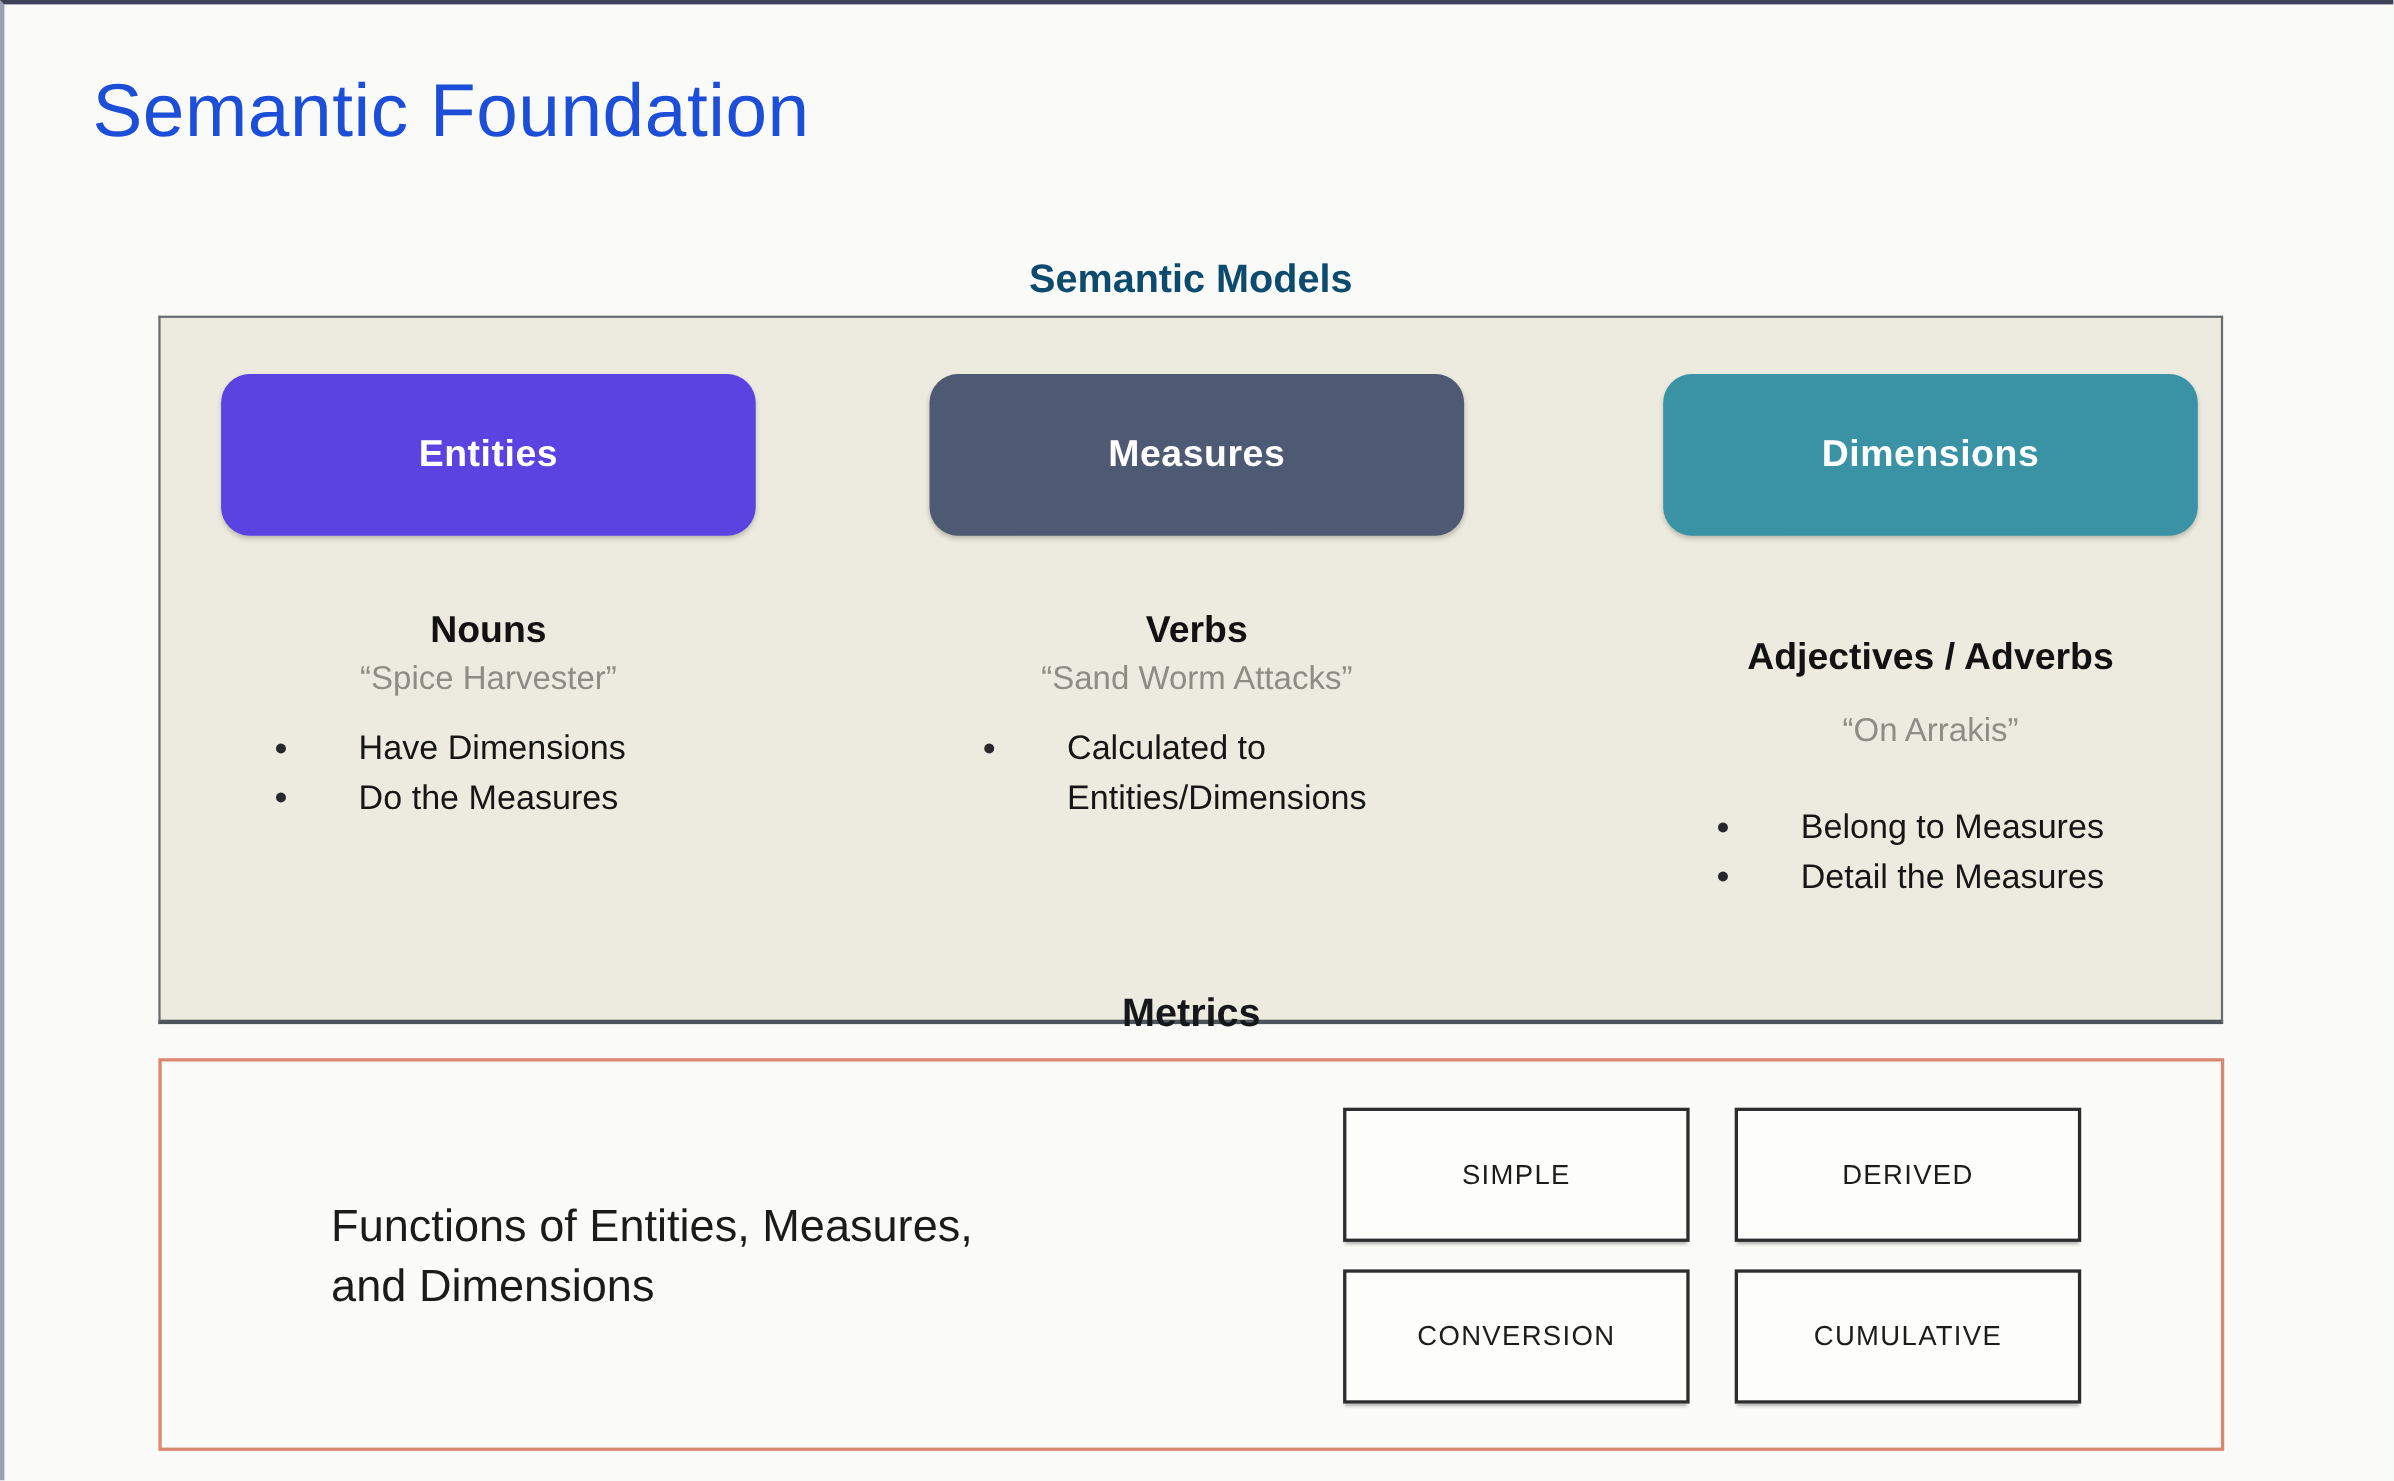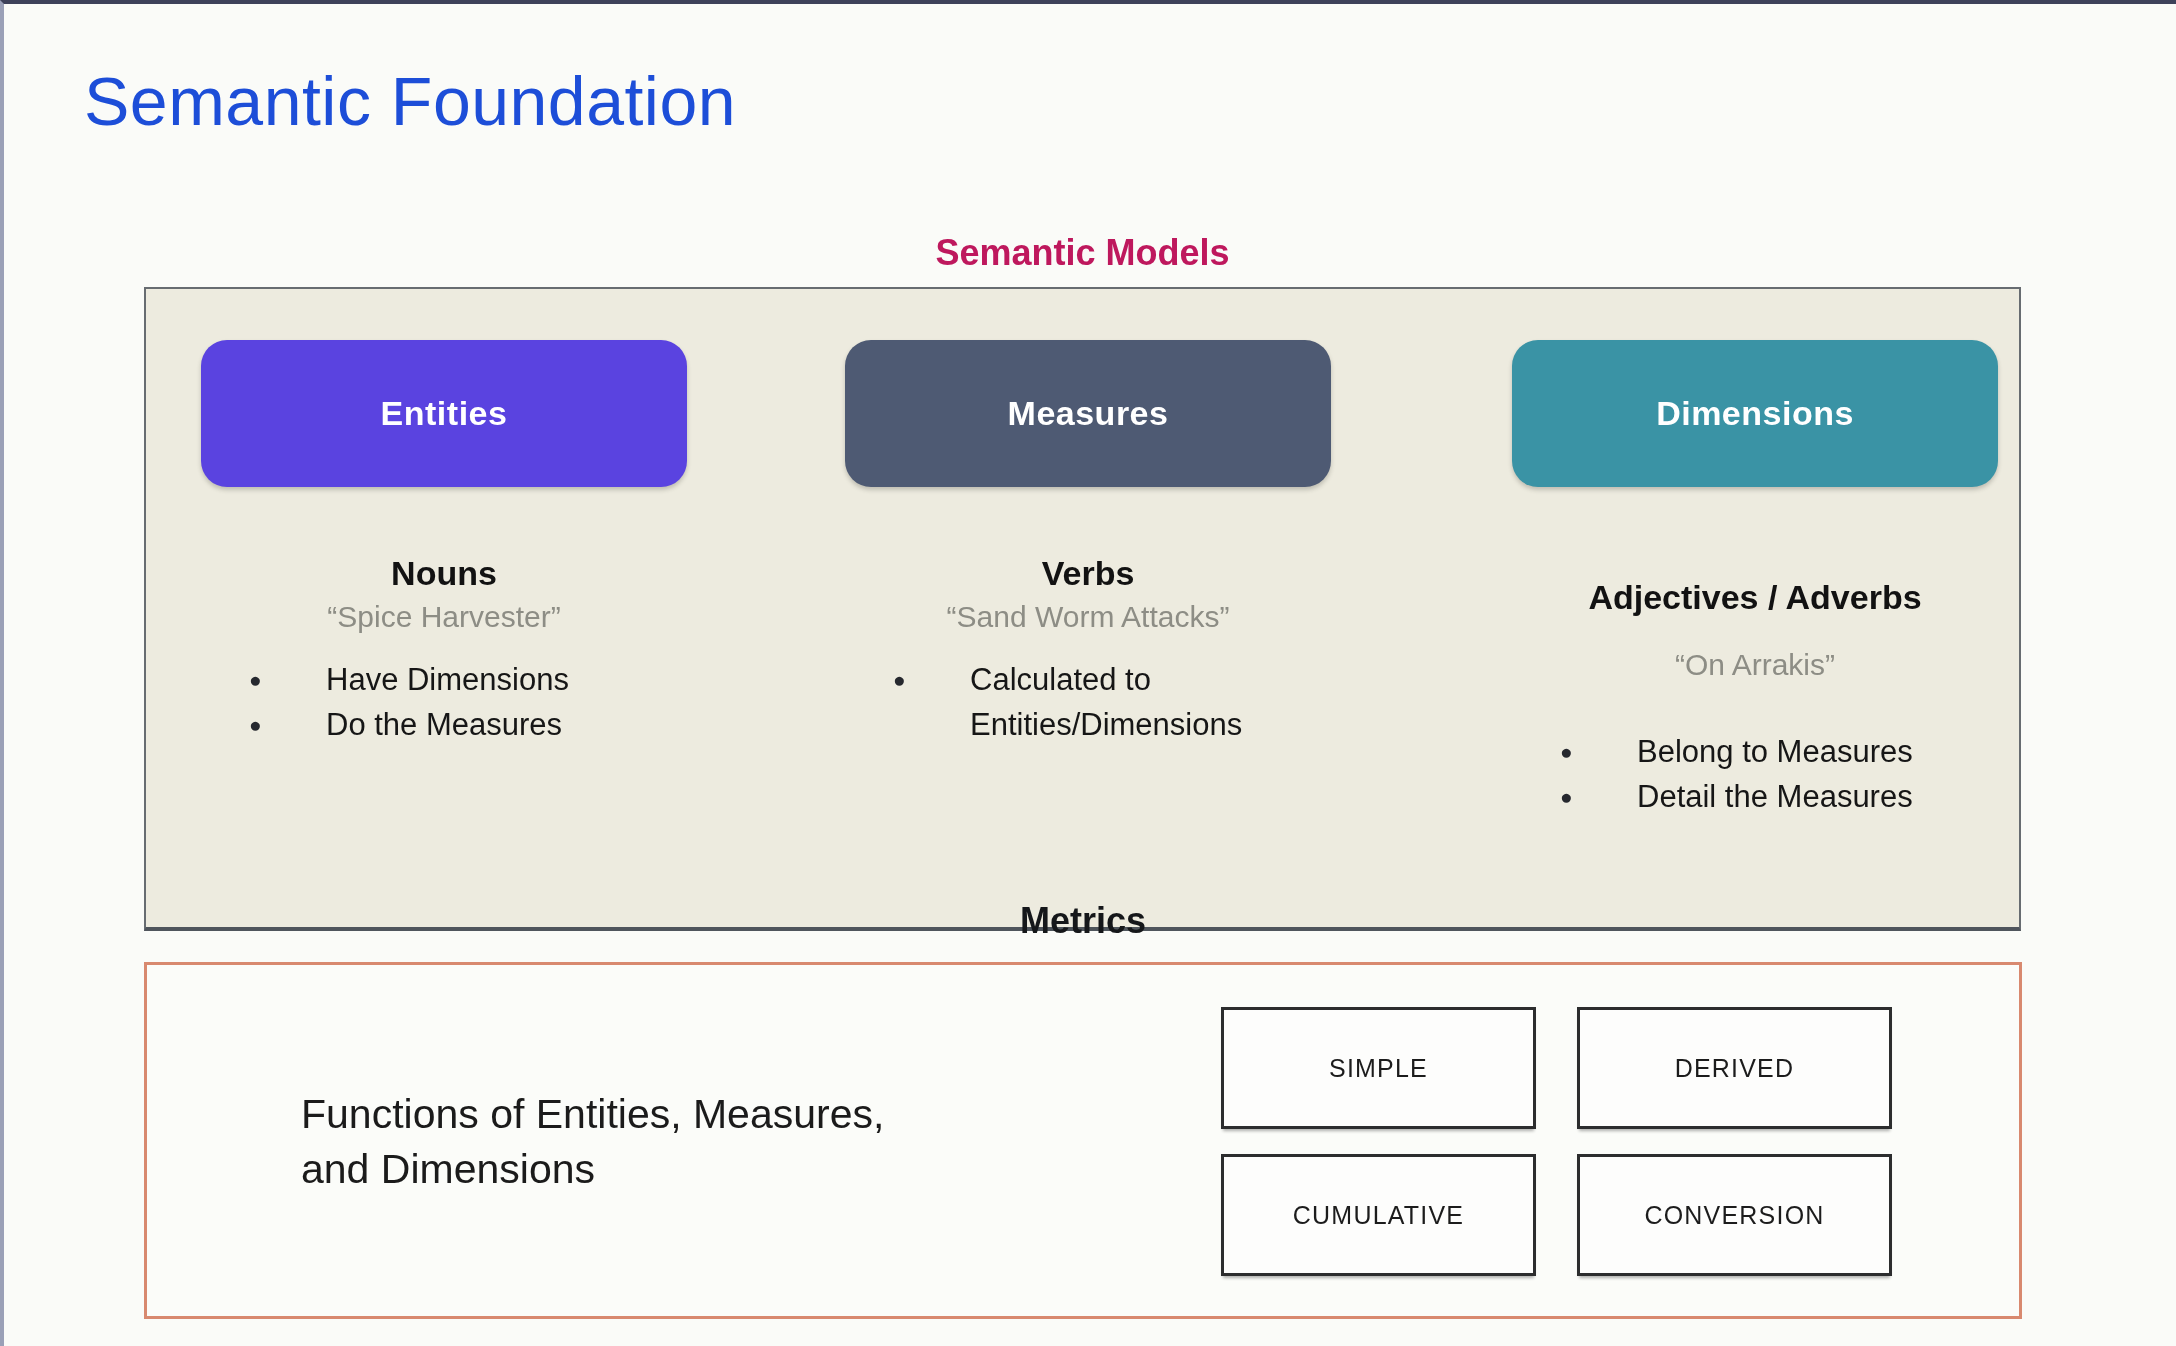--- a/index.html
+++ b/index.html
@@ -14,21 +14,21 @@
     font-family:"Liberation Sans", sans-serif;
     color:#1b1b1b;
   }
   .slide-title{
     position:absolute;left:80px;top:58px;
     font-size:68px;font-weight:400;color:#1d4ed8;
     letter-spacing:0.5px;margin:0;
   }
   .sm-heading{
     position:absolute;left:140px;top:228px;width:1877px;
-    text-align:center;font-size:36px;font-weight:700;color:#be185d;
+    text-align:center;font-size:36px;font-weight:700;color:#0c4a6e;
   }
   .sm-box{
     position:absolute;left:140px;top:283px;width:1877px;height:644px;
     background:#edebdf;
     border:2px solid #676c71;border-bottom:4px solid #4f555c;
     box-sizing:border-box;
   }
   .sm-col{position:absolute;top:0;width:486px;display:flex;flex-direction:column;align-items:center;padding-top:51px;box-sizing:border-box;}
   .col-entities{left:55px;}
   .col-measures{left:699px;}
@@ -118,18 +118,18 @@
   </div>
 
   <div class="metrics-heading">Metrics</div>
 
   <div class="metrics-box" style="border-color: rgb(216, 137, 111);">
     <div class="metrics-desc">Functions of Entities, Measures,
 and Dimensions</div>
     <div class="metrics-grid">
       <div class="metric-type">SIMPLE</div>
       <div class="metric-type">DERIVED</div>
+      <div class="metric-type">CONVERSION</div>
       <div class="metric-type">CUMULATIVE</div>
-      <div class="metric-type">CONVERSION</div>
     </div>
   </div>
 
 </div>
 
 </body></html>

